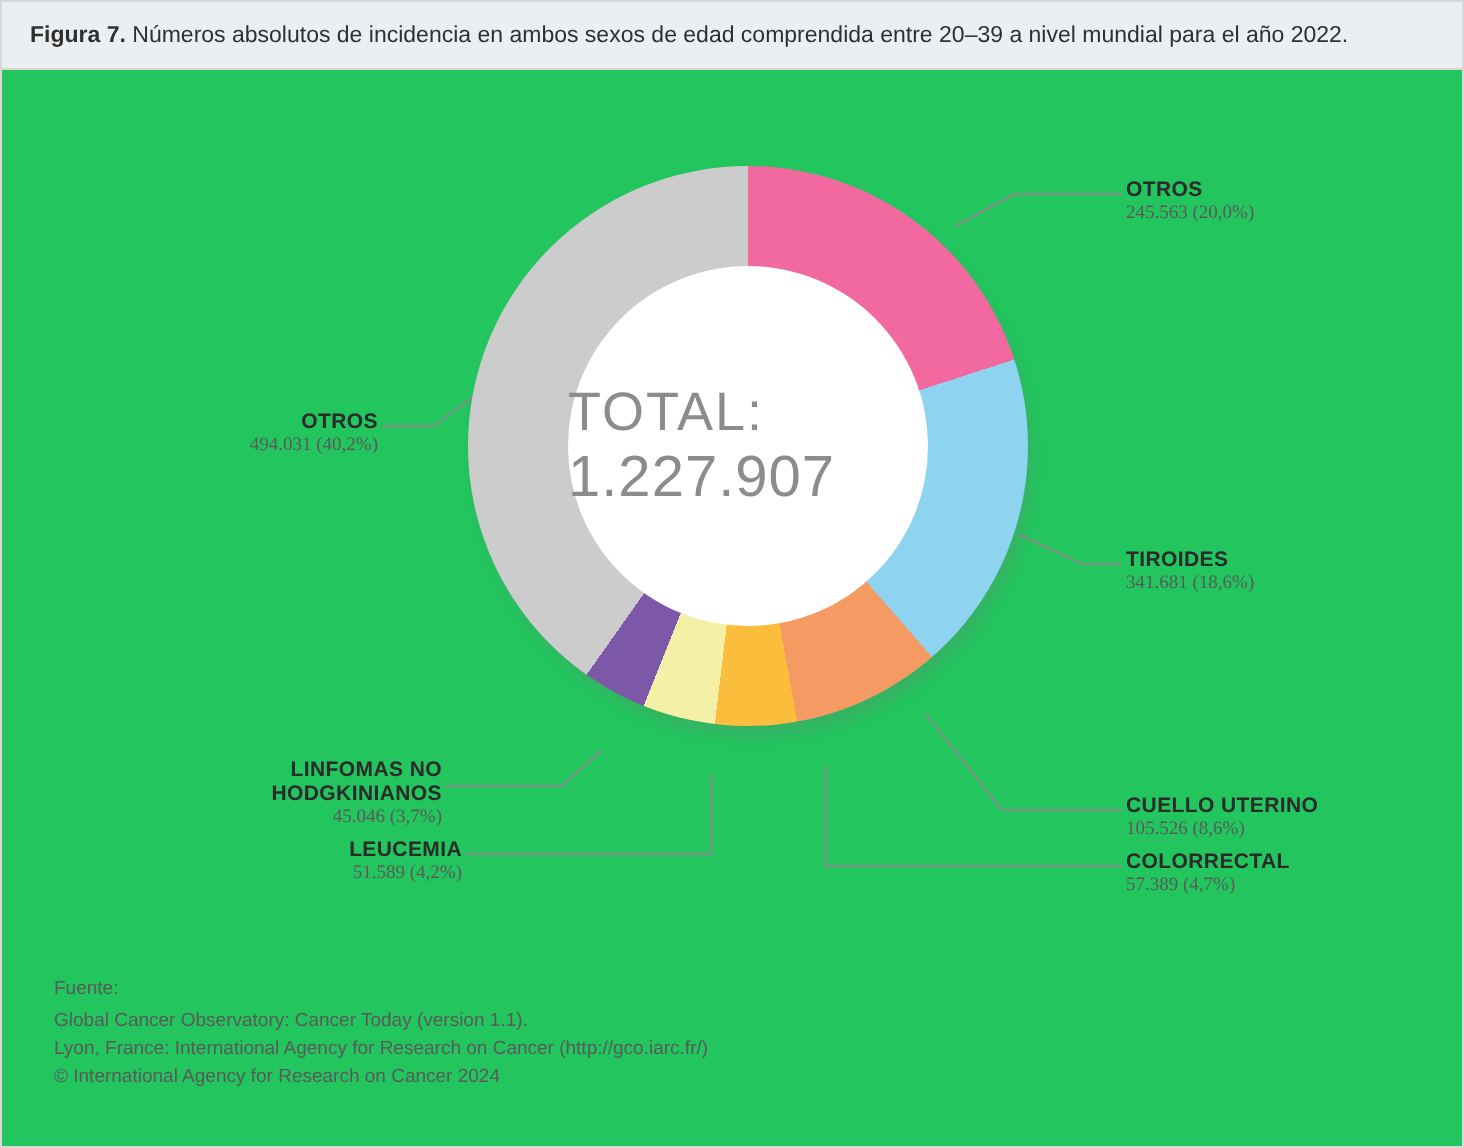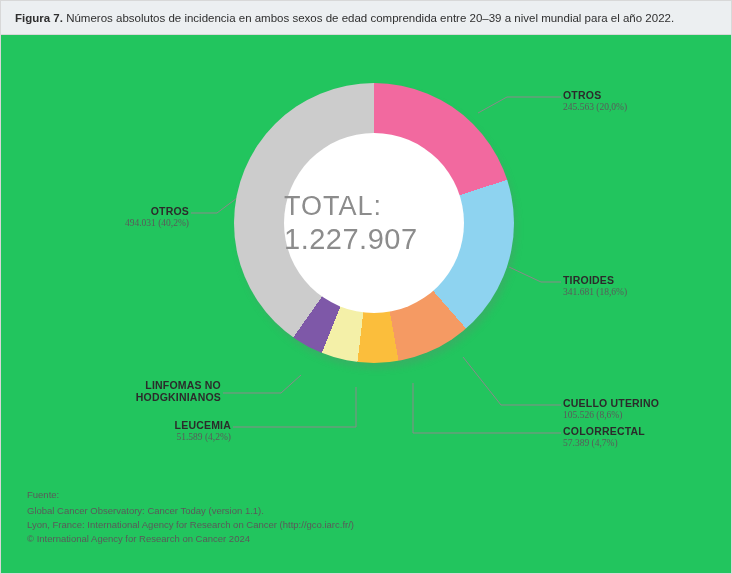--- a/index.html
+++ b/index.html
@@ -212,20 +212,21 @@
     </div>
 
     <div class="lab left" style="left:80px; top:384px; width:150px;">
       <span class="name">LEUCEMIA</span>
       <span class="val">51.589 (4,2%)</span>
     </div>
 
     <div class="lab left" style="left:60px; top:344px; width:160px;">
       <span class="name">LINFOMAS NO</span>
       <span class="name">HODGKINIANOS</span>
+      <span class="val">45.046 (3,7%)</span>
     </div>
 
     <div class="lab left" style="left:40px; top:170px; width:148px;">
       <span class="name">OTROS</span>
       <span class="val">494.031 (40,2%)</span>
     </div>
   </div>
 
   <div id="source">
     <div class="srchead">Fuente:</div>

